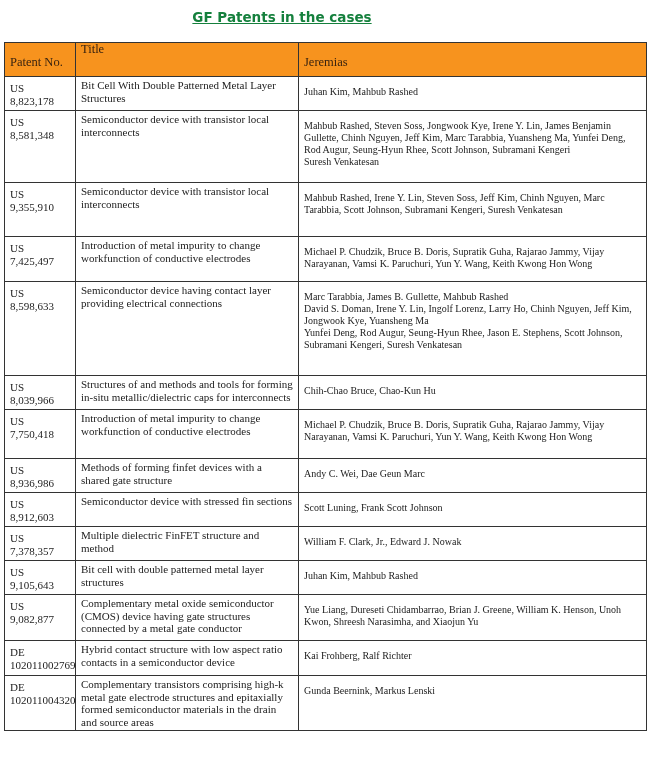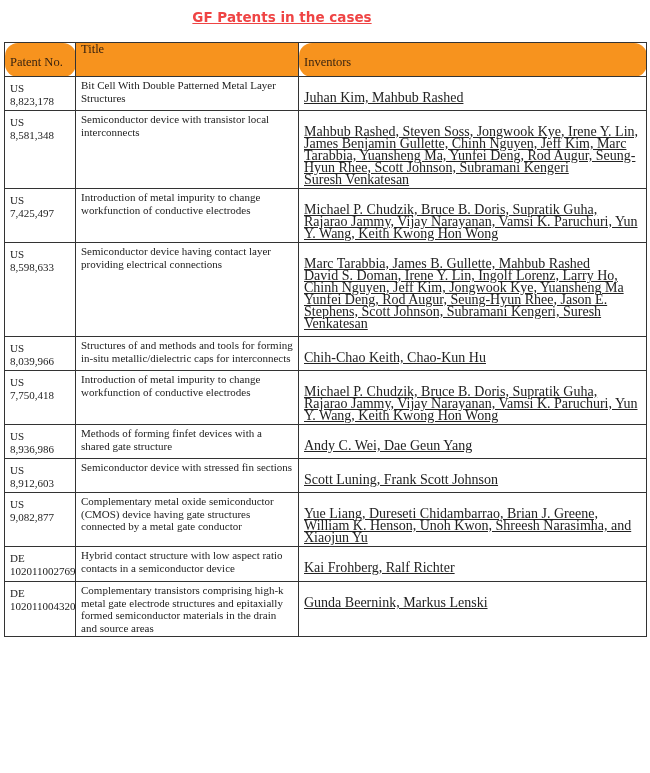--- a/index.html
+++ b/index.html
@@ -1,100 +1,115 @@
 <!DOCTYPE html>
 <html><head>
 <meta charset="utf-8">
 <style>
   html, body { margin: 0; padding: 0; background: #ffffff; }
   body { width: 650px; height: 773px; position: relative; overflow: hidden; font-family: "Liberation Serif", serif; color: #222; }
   .title {
     position: absolute; top: 9px; left: 0; width: 564px; text-align: center;
     font-family: "DejaVu Sans", "Liberation Sans", sans-serif; font-weight: bold; font-size: 13.5px;
-    text-decoration: underline; color: #ef4444;
+    text-decoration: underline; color: #15803d;
   }
   table {
     position: absolute; top: 42px; left: 4px; width: 642px;
     border-collapse: collapse; table-layout: fixed;
   }
   col.c1 { width: 71px; }
   col.c2 { width: 223px; }
   col.c3 { width: 348px; }
   th, td {
     border: 1.5px solid #333; vertical-align: top; padding: 2px 5px 2px 5px;
     font-size: 10.5px; line-height: 12.5px; text-align: left;
   }
   th { background: #f7931e; font-weight: normal; color: #3a2410; font-size: 12.5px; height: 27px; padding: 0 5px; }
-  th.h1, th.h3 { vertical-align: middle; padding-top: 6px; border-radius: 13px; }
+  th.h1, th.h3 { vertical-align: middle; padding-top: 6px; }
   th.h2 { vertical-align: top; padding-top: 0; }
   td.pn { font-size: 11px; line-height: 13px; padding-top: 5px; }
   td.tt { font-size: 11px; line-height: 12.5px; }
-  td.inv { font-size: 14px; line-height: 12px; padding-top: 15px; text-decoration: underline; }
+  td.inv { font-size: 10px; line-height: 12px; padding-top: 9px; }
 </style>
 </head>
 <body>
 
 <div class="title">GF Patents in the cases</div>
 
 <table>
   <colgroup>
       <col class="c1">
       <col class="c2">
       <col class="c3">
     </colgroup>
   <thead>
     <tr>
       <th class="h1">Patent No.</th>
       <th class="h2">Title</th>
-      <th class="h3">Inventors</th>
+      <th class="h3">Jeremias</th>
     </tr>
   </thead>
   <tbody id="rows">
       <tr style="height: 27px;">
         <td class="pn" style="white-space: pre-line;">US 8,823,178</td>
         <td class="tt" style="white-space: pre-line;">Bit Cell With Double Patterned Metal Layer Structures</td>
         <td class="inv" style="white-space: pre-line;">Juhan Kim, Mahbub Rashed</td>
       </tr>
       <tr style="height: 72px;">
         <td class="pn" style="white-space: pre-line;">US 8,581,348</td>
         <td class="tt" style="white-space: pre-line;">Semiconductor device with transistor local interconnects</td>
         <td class="inv" style="white-space: pre-line;">Mahbub Rashed, Steven Soss, Jongwook Kye, Irene Y. Lin, James Benjamin Gullette, Chinh Nguyen, Jeff Kim, Marc Tarabbia, Yuansheng Ma, Yunfei Deng, Rod Augur, Seung-Hyun Rhee, Scott Johnson, Subramani Kengeri
 Suresh Venkatesan</td>
+      </tr>
+      <tr style="height: 54px;">
+        <td class="pn" style="white-space: pre-line;">US 9,355,910</td>
+        <td class="tt" style="white-space: pre-line;">Semiconductor device with transistor local interconnects</td>
+        <td class="inv" style="white-space: pre-line;">Mahbub Rashed, Irene Y. Lin, Steven Soss, Jeff Kim, Chinh Nguyen, Marc Tarabbia, Scott Johnson, Subramani Kengeri, Suresh Venkatesan</td>
       </tr>
       <tr style="height: 45px;">
         <td class="pn" style="white-space: pre-line;">US 7,425,497</td>
         <td class="tt" style="white-space: pre-line;">Introduction of metal impurity to change workfunction of conductive electrodes</td>
         <td class="inv" style="white-space: pre-line;">Michael P. Chudzik, Bruce B. Doris, Supratik Guha, Rajarao Jammy, Vijay Narayanan, Vamsi K. Paruchuri, Yun Y. Wang, Keith Kwong Hon Wong</td>
       </tr>
       <tr style="height: 94px;">
         <td class="pn" style="white-space: pre-line;">US 8,598,633</td>
         <td class="tt" style="white-space: pre-line;">Semiconductor device having contact layer providing electrical connections</td>
         <td class="inv" style="white-space: pre-line;">Marc Tarabbia, James B. Gullette, Mahbub Rashed
 David S. Doman, Irene Y. Lin, Ingolf Lorenz, Larry Ho, Chinh Nguyen, Jeff Kim, Jongwook Kye, Yuansheng Ma
 Yunfei Deng, Rod Augur, Seung-Hyun Rhee, Jason E. Stephens, Scott Johnson, Subramani Kengeri, Suresh Venkatesan</td>
       </tr>
       <tr style="height: 25px;">
         <td class="pn" style="white-space: pre-line;">US 8,039,966</td>
         <td class="tt" style="white-space: pre-line;">Structures of and methods and tools for forming in-situ metallic/dielectric caps for interconnects</td>
-        <td class="inv" style="white-space: pre-line;">Chih-Chao Keith, Chao-Kun Hu</td>
+        <td class="inv" style="white-space: pre-line;">Chih-Chao Bruce, Chao-Kun Hu</td>
       </tr>
       <tr style="height: 49px;">
         <td class="pn" style="white-space: pre-line;">US 7,750,418</td>
         <td class="tt" style="white-space: pre-line;">Introduction of metal impurity to change workfunction of conductive electrodes</td>
         <td class="inv" style="white-space: pre-line;">Michael P. Chudzik, Bruce B. Doris, Supratik Guha, Rajarao Jammy, Vijay Narayanan, Vamsi K. Paruchuri, Yun Y. Wang, Keith Kwong Hon Wong</td>
       </tr>
       <tr style="height: 29px;">
         <td class="pn" style="white-space: pre-line;">US 8,936,986</td>
         <td class="tt" style="white-space: pre-line;">Methods of forming finfet devices with a shared gate structure</td>
-        <td class="inv" style="white-space: pre-line;">Andy C. Wei, Dae Geun Yang</td>
+        <td class="inv" style="white-space: pre-line;">Andy C. Wei, Dae Geun Marc</td>
       </tr>
       <tr style="height: 27px;">
         <td class="pn" style="white-space: pre-line;">US 8,912,603</td>
         <td class="tt" style="white-space: pre-line;">Semiconductor device with stressed fin sections</td>
         <td class="inv" style="white-space: pre-line;">Scott Luning, Frank Scott Johnson</td>
+      </tr>
+      <tr style="height: 27px;">
+        <td class="pn" style="white-space: pre-line;">US 7,378,357</td>
+        <td class="tt" style="white-space: pre-line;">Multiple dielectric FinFET structure and method</td>
+        <td class="inv" style="white-space: pre-line;">William F. Clark, Jr., Edward J. Nowak</td>
+      </tr>
+      <tr style="height: 27px;">
+        <td class="pn" style="white-space: pre-line;">US 9,105,643</td>
+        <td class="tt" style="white-space: pre-line;">Bit cell with double patterned metal layer structures</td>
+        <td class="inv" style="white-space: pre-line;">Juhan Kim, Mahbub Rashed</td>
       </tr>
       <tr style="height: 46px;">
         <td class="pn" style="white-space: pre-line;">US 9,082,877</td>
         <td class="tt" style="white-space: pre-line;">Complementary metal oxide semiconductor (CMOS) device having gate structures connected by a metal gate conductor</td>
         <td class="inv" style="white-space: pre-line;">Yue Liang, Dureseti Chidambarrao, Brian J. Greene, William K. Henson, Unoh Kwon, Shreesh Narasimha, and Xiaojun Yu</td>
       </tr>
       <tr style="height: 35px;">
         <td class="pn" style="white-space: pre-line;">DE 102011002769</td>
         <td class="tt" style="white-space: pre-line; margin-left: 16px;">Hybrid contact structure with low aspect ratio contacts in a semiconductor device</td>
         <td class="inv" style="white-space: pre-line;">Kai Frohberg, Ralf Richter</td>

